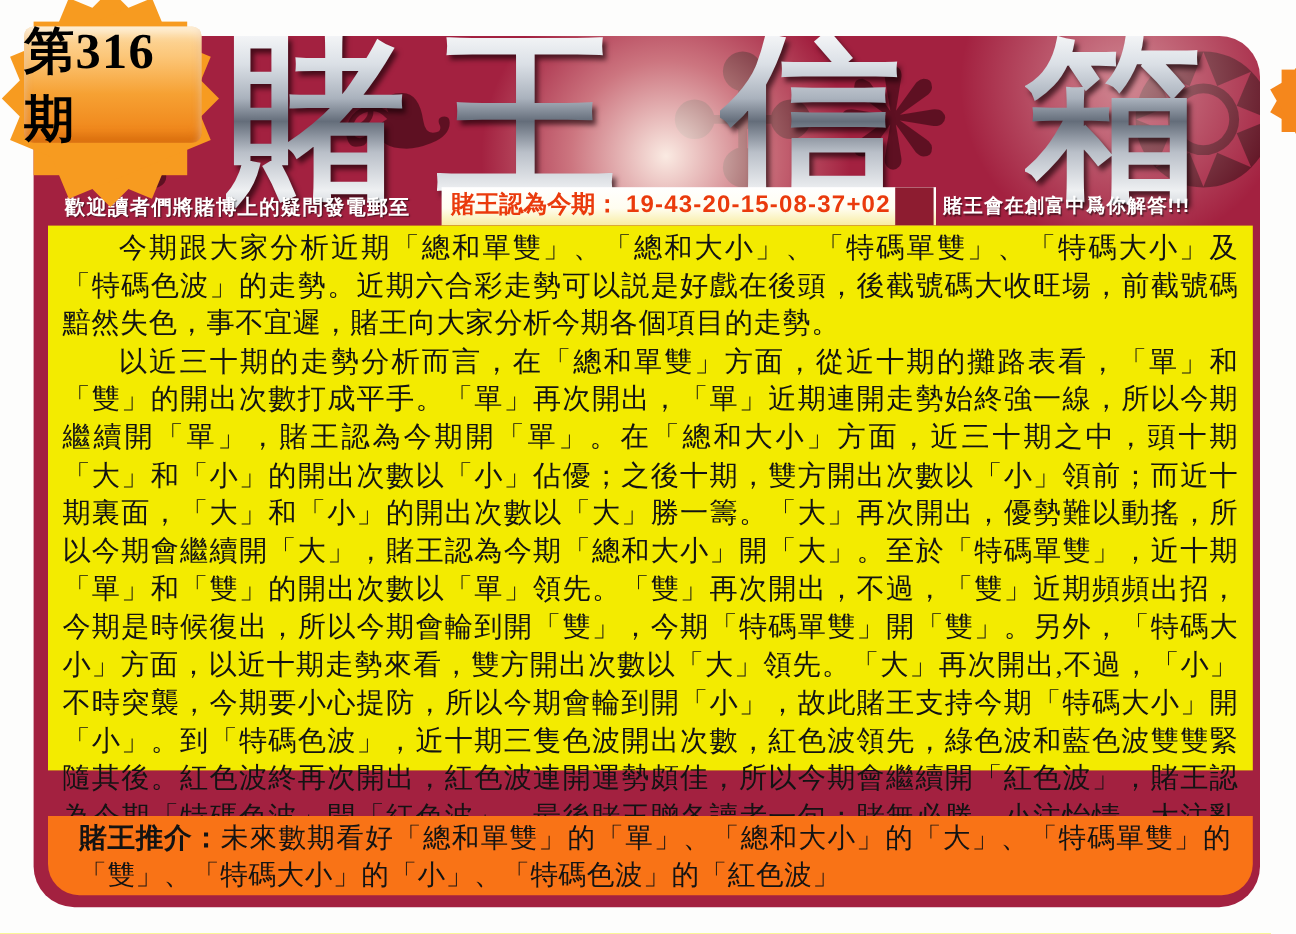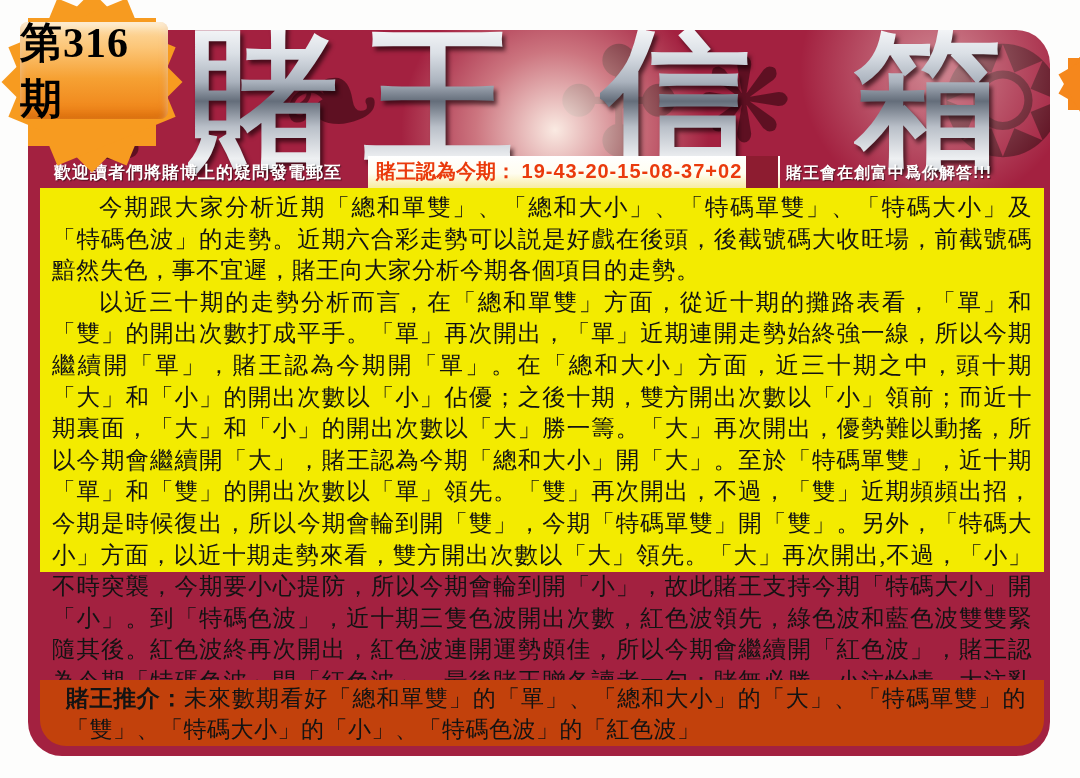--- a/index.html
+++ b/index.html
@@ -50,32 +50,32 @@
   .obscure{
     position:absolute;right:2px;top:0;width:32px;height:32px;background:#8d1c30;
   }
   .answer{
     position:absolute;left:758px;top:0;height:30px;line-height:30px;
     color:#ffffff;font-weight:bold;font-size:16px;letter-spacing:1px;
     text-shadow:1px 1px 1px rgba(0,0,0,.5);white-space:nowrap;
   }
   
   .main-box{
-    position:absolute;left:12px;top:158px;width:1004px;height:384px;
+    position:absolute;left:12px;top:158px;width:1004px;height:454px;
     background:#f3eb00;box-sizing:border-box;padding:4px 12px 4px 12px;
   }
   .main-box p{
     margin:0;text-indent:2em;color:#131313;
     font-size:23.5px;line-height:31.6px;letter-spacing:.5px;
     text-align:justify;text-justify:inter-character;
     font-family:"Liberation Serif","DejaVu Serif",serif;
   }
   .footer-box{
     position:absolute;left:12px;top:650px;width:1004px;height:66px;
-    background:#c2410c;border-radius:0 0 26px 26px;
+    background:#f97316;border-radius:0 0 26px 26px;
     box-sizing:border-box;padding:3px 18px 0 26px;
   }
   .footer-box p{
     margin:0;color:#131313;font-size:23px;line-height:31px;letter-spacing:.5px;
     text-align:justify;text-justify:inter-character;
     font-family:"Liberation Serif","DejaVu Serif",serif;
   }
   .footer-box strong{font-family:"Liberation Sans",sans-serif;font-weight:bold;letter-spacing:0;}
   
   .badge{position:absolute;left:2px;top:-6px;width:180px;height:176px;}

